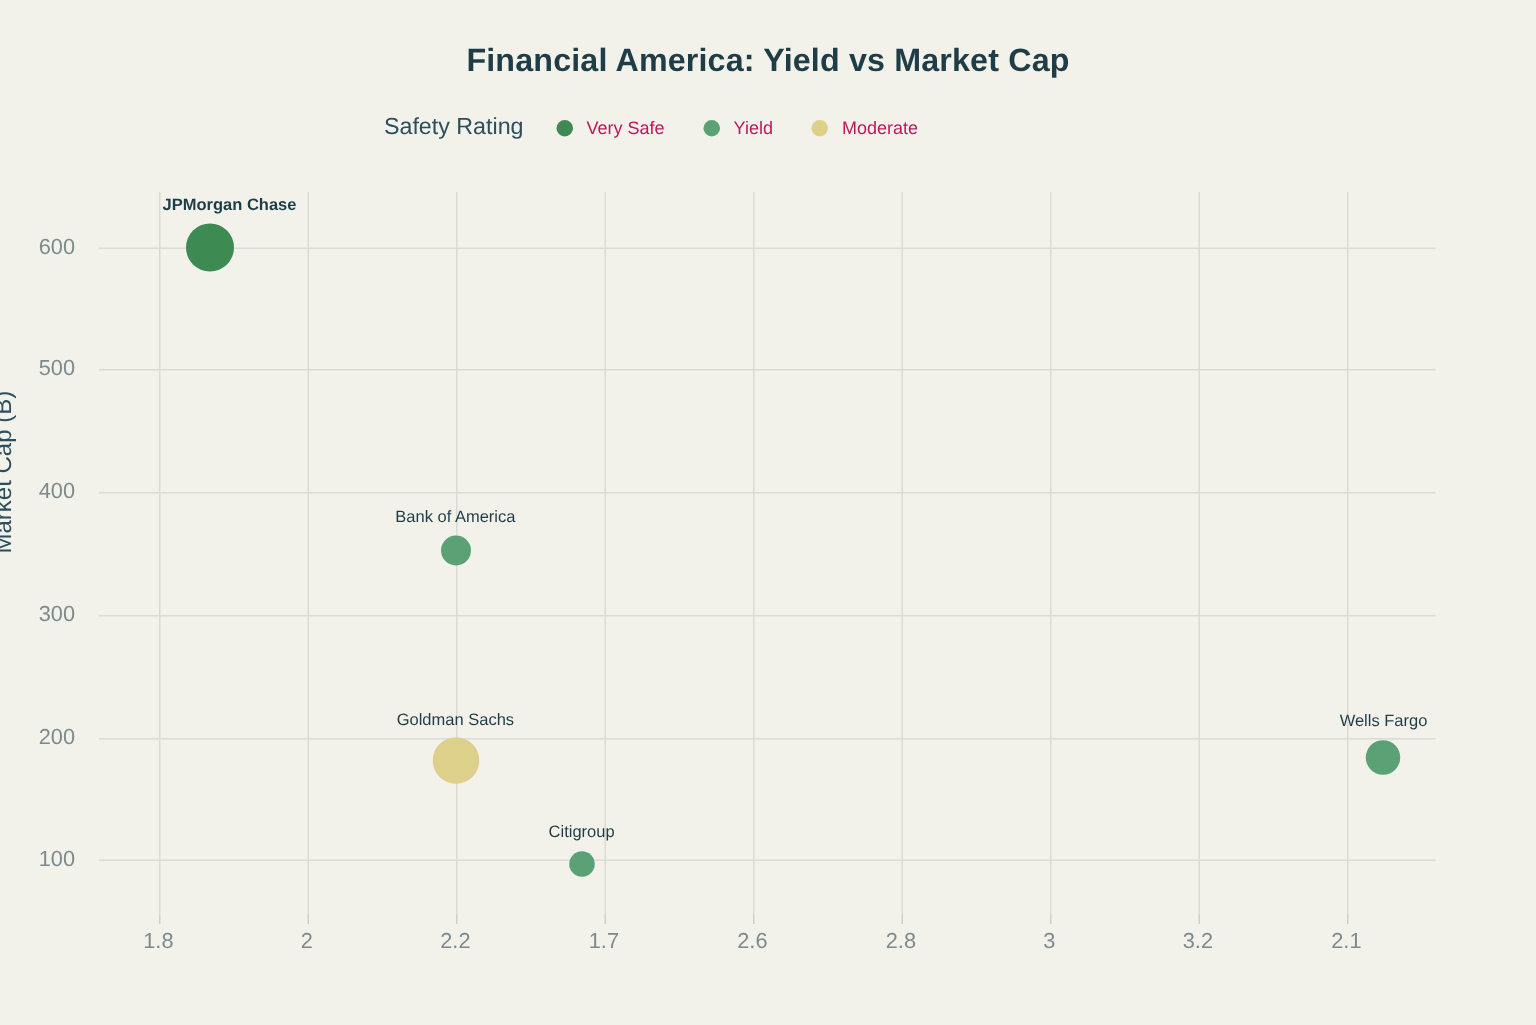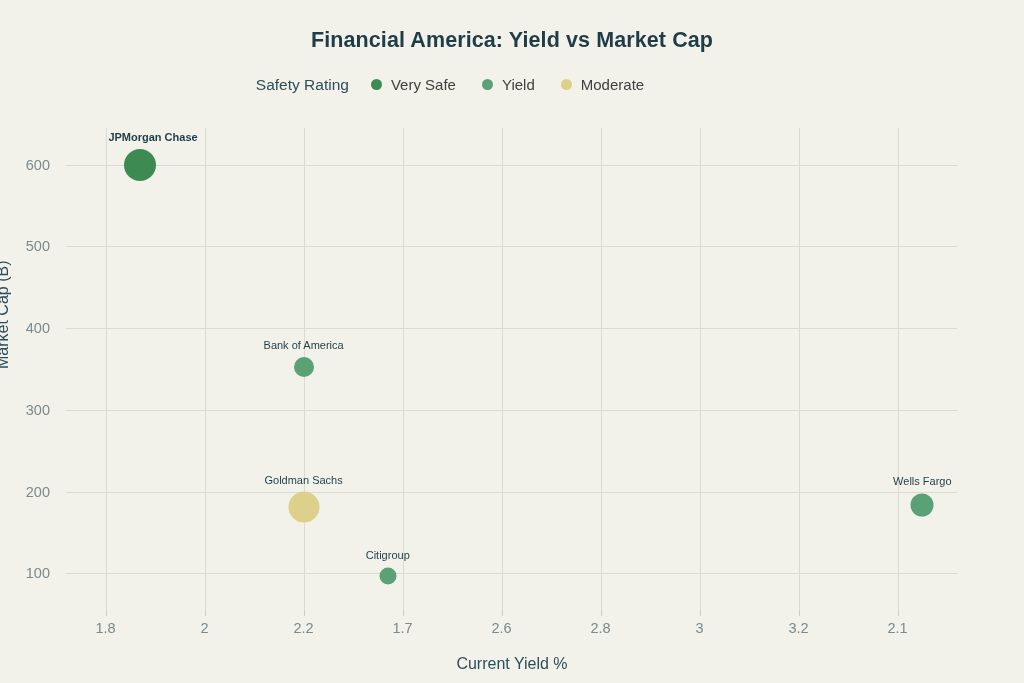--- a/index.html
+++ b/index.html
@@ -34,45 +34,44 @@
   }
 
   
   #legend {
     position: absolute;
     left: 0;
     top: 76px;
     width: 868px;
     display: flex;
     justify-content: center;
-    align-items: flex-start;
+    align-items: center;
     gap: 0px;
-    margin-left: 16px;
   }
   #legend-title {
     font-size: 15.5px;
     color: #2c4f5c;
     margin-right: 22px;
   }
   .legend-item {
     display: flex;
     align-items: center;
     margin-right: 26px;
   }
   .legend-item:last-child { margin-right: 0; }
   .legend-swatch {
     width: 11px;
     height: 11px;
     border-radius: 50%;
     margin-right: 9px;
     display: inline-block;
   }
   .legend-label {
-    font-size: 15px;
-    color: #404040;
+    font-size: 12px;
+    color: #be185d;
   }
 
   
   #plot {
     position: absolute;
     left: 66px;
     top: 128px;
     width: 891px;
     height: 482px;
   }
@@ -230,17 +229,16 @@
         <div class="point-label" style="left: 237.6px; top: 222.549px;">Bank of America</div>
         <div class="point" style="width: 17px; height: 17px; background: rgb(90, 162, 118); left: 321.75px; top: 447.688px;"></div>
         <div class="point-label" style="left: 321.75px; top: 433.188px;">Citigroup</div>
         <div class="point" style="width: 23px; height: 23px; background: rgb(90, 162, 118); left: 856.35px; top: 376.614px;"></div>
         <div class="point-label" style="left: 856.35px; top: 359.114px;">Wells Fargo</div>
         <div class="point" style="width: 31px; height: 31px; background: rgb(221, 208, 138); left: 237.6px; top: 379.064px;"></div>
         <div class="point-label" style="left: 237.6px; top: 357.564px;">Goldman Sachs</div>
       </div>
   </div>
 
-  <div id="xaxis-title">Current Yield %</div>
 
   <div id="yaxis-title">Market Cap (B)</div>
 
 </div>
 
 </body></html>

